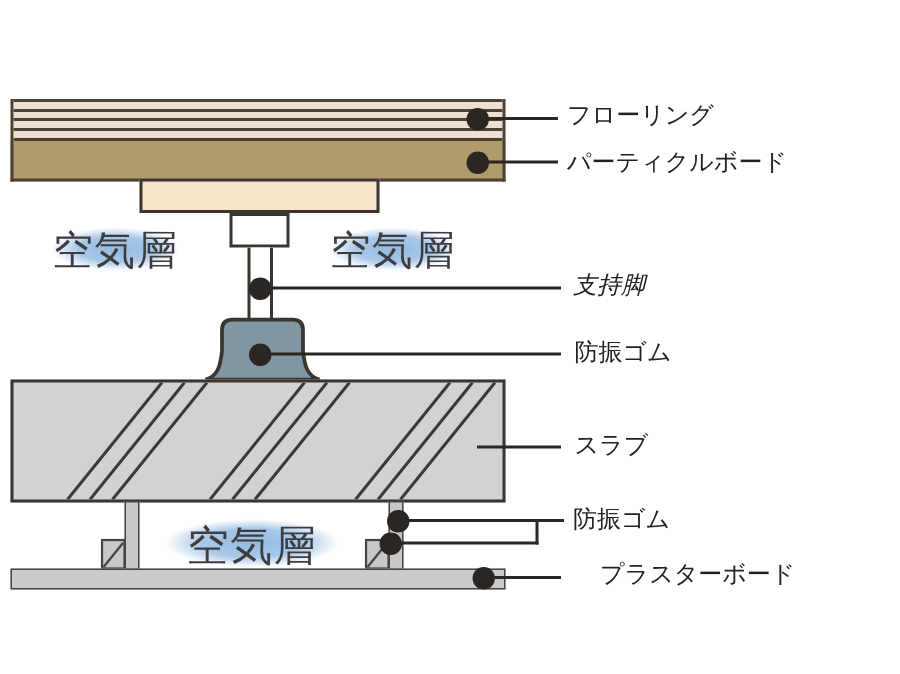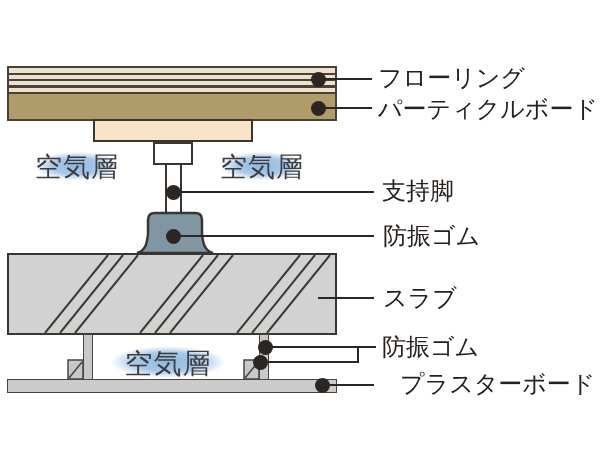--- a/index.html
+++ b/index.html
@@ -58,21 +58,21 @@
   }
   .glow.ul{left:21px;top:147px;width:112px;height:38px;}
   .glow.ur{left:206px;top:147px;width:112px;height:38px;}
   .glow.lo{left:92px;top:341px;width:152px;height:42px;font-size:28px;}
 
   
   .leader{position:absolute;height:2px;background:#2b2622;}
   .leader.v{width:2px;}
   .dot{position:absolute;width:15px;height:15px;border-radius:50%;background:#2b2622;}
   .label{
-    position:absolute;font-size:24px;line-height:30px;color:#27211d;white-space:nowrap;
+    position:absolute;font-size:16px;line-height:30px;color:#27211d;white-space:nowrap;
   }
 </style>
 </head>
 <body>
 
 <div class="stage">
 
   <div class="glow ul">
     <span>空気層</span>
   </div>
@@ -136,19 +136,19 @@
   <div class="leader" style="left:173px;top:191px;width:201px;"></div>
   <div class="leader" style="left:173px;top:235px;width:201px;"></div>
   <div class="leader" style="left:318px;top:297px;width:56px;"></div>
   <div class="leader" style="left:264px;top:346px;width:112px;"></div>
   <div class="leader" style="left:259px;top:361px;width:100px;"></div>
   <div class="leader v" style="left:357px;top:346px;height:17px;"></div>
   <div class="leader" style="left:322px;top:384px;width:52px;"></div>
 
   <div class="label" style="left:378px;top:63px;">フローリング</div>
   <div class="label" style="left:378px;top:94px;">パーティクルボード</div>
-  <div class="label" style="left:382px;top:176px;">支持脚</div>
+  <div class="label" style="left:382px;top:176px;font-style:italic;">支持脚</div>
   <div class="label" style="left:383px;top:221px;">防振ゴム</div>
   <div class="label" style="left:383px;top:283px;">スラブ</div>
   <div class="label" style="left:382px;top:332px;">防振ゴム</div>
   <div class="label" style="left:380px;top:369px;margin-left:20px;">プラスターボード</div>
 
 </div>
 
 </body></html>

